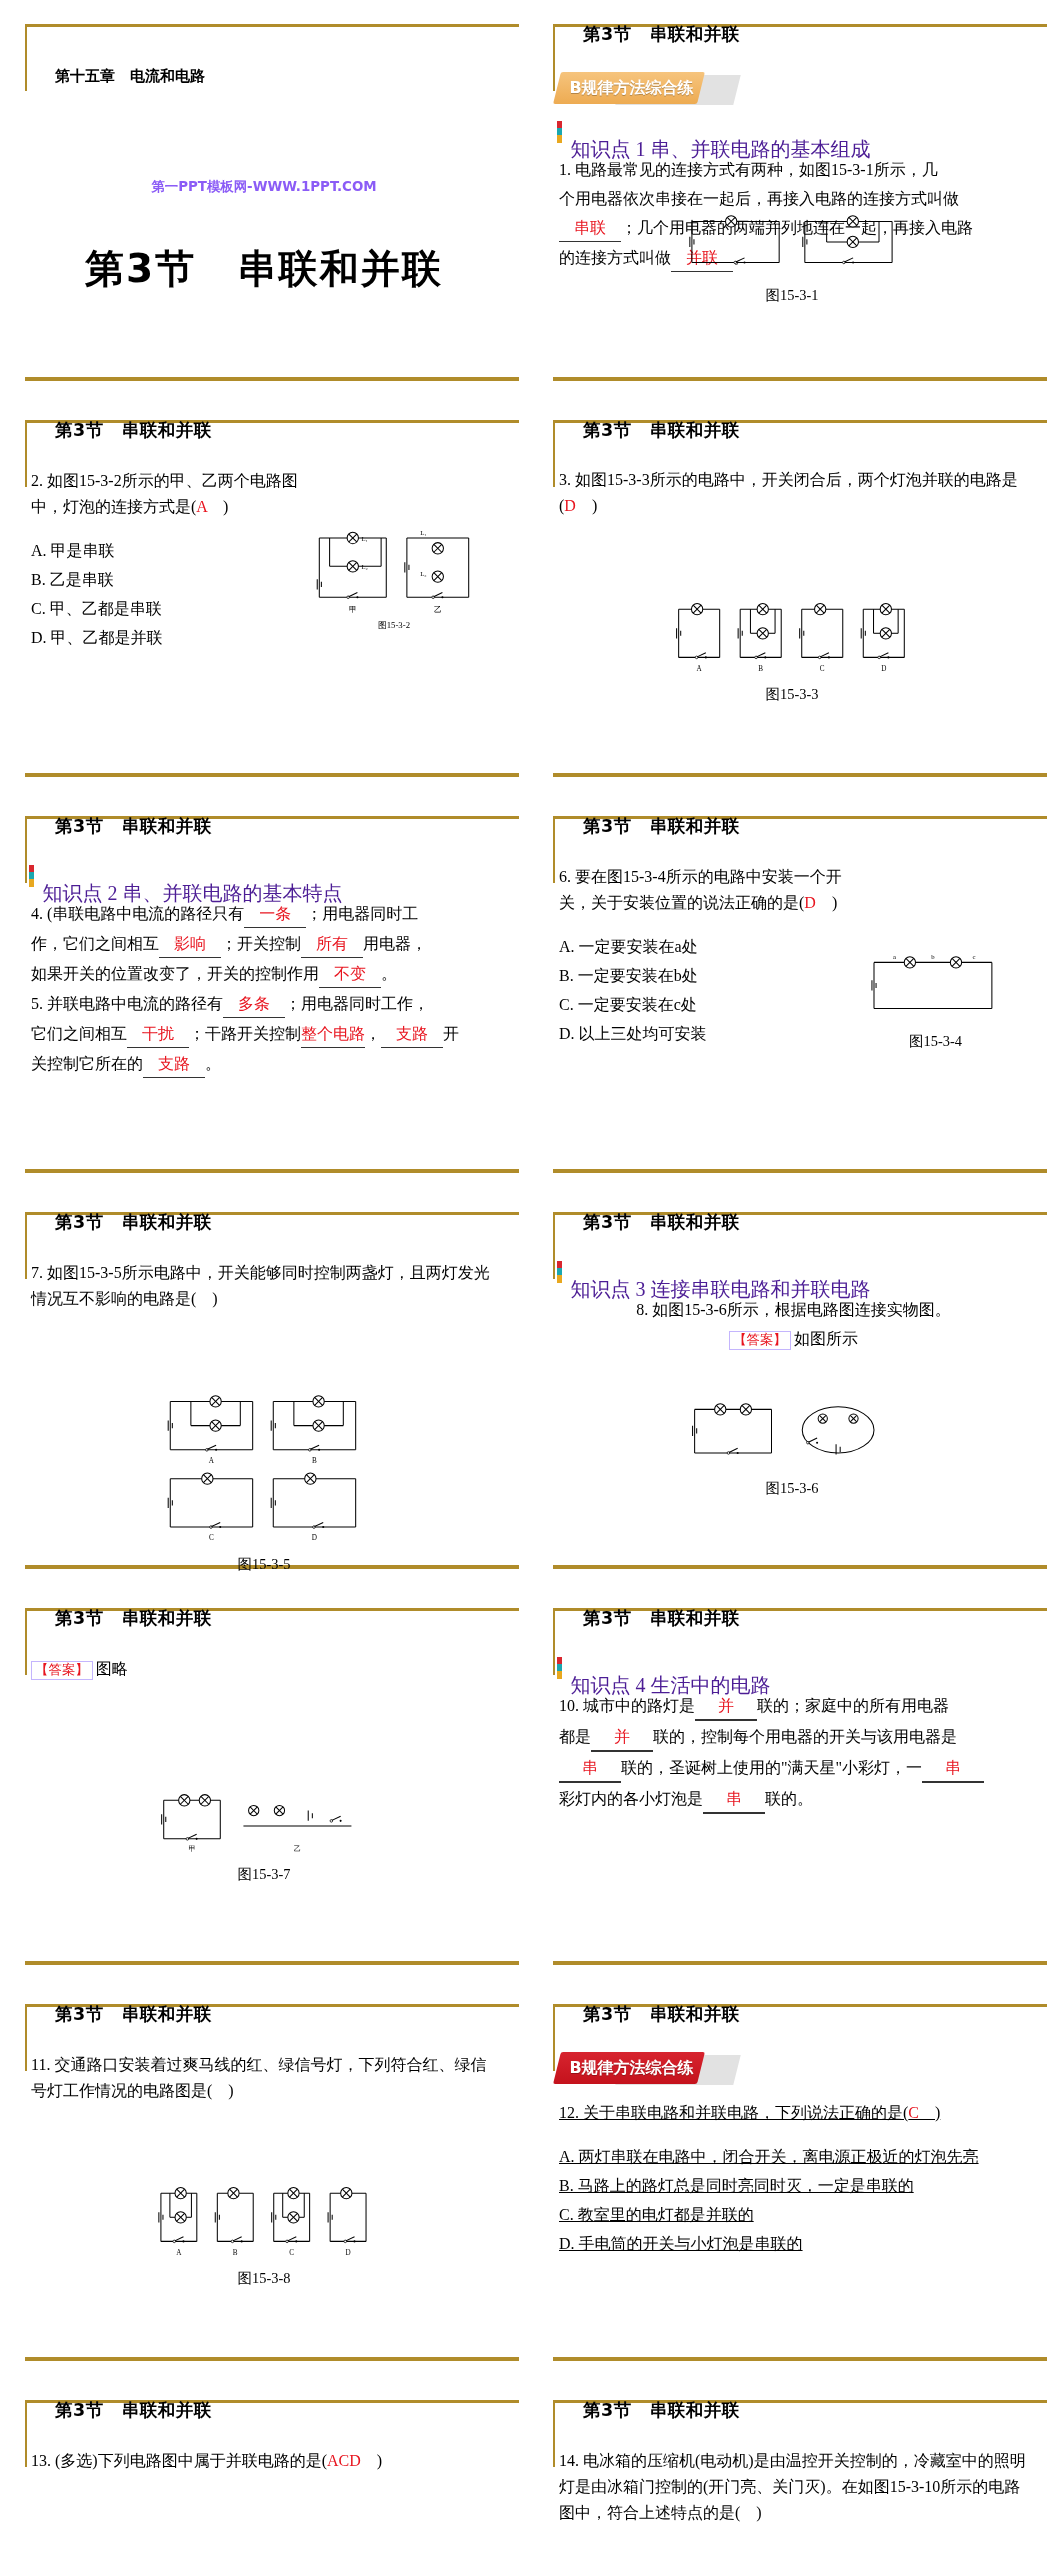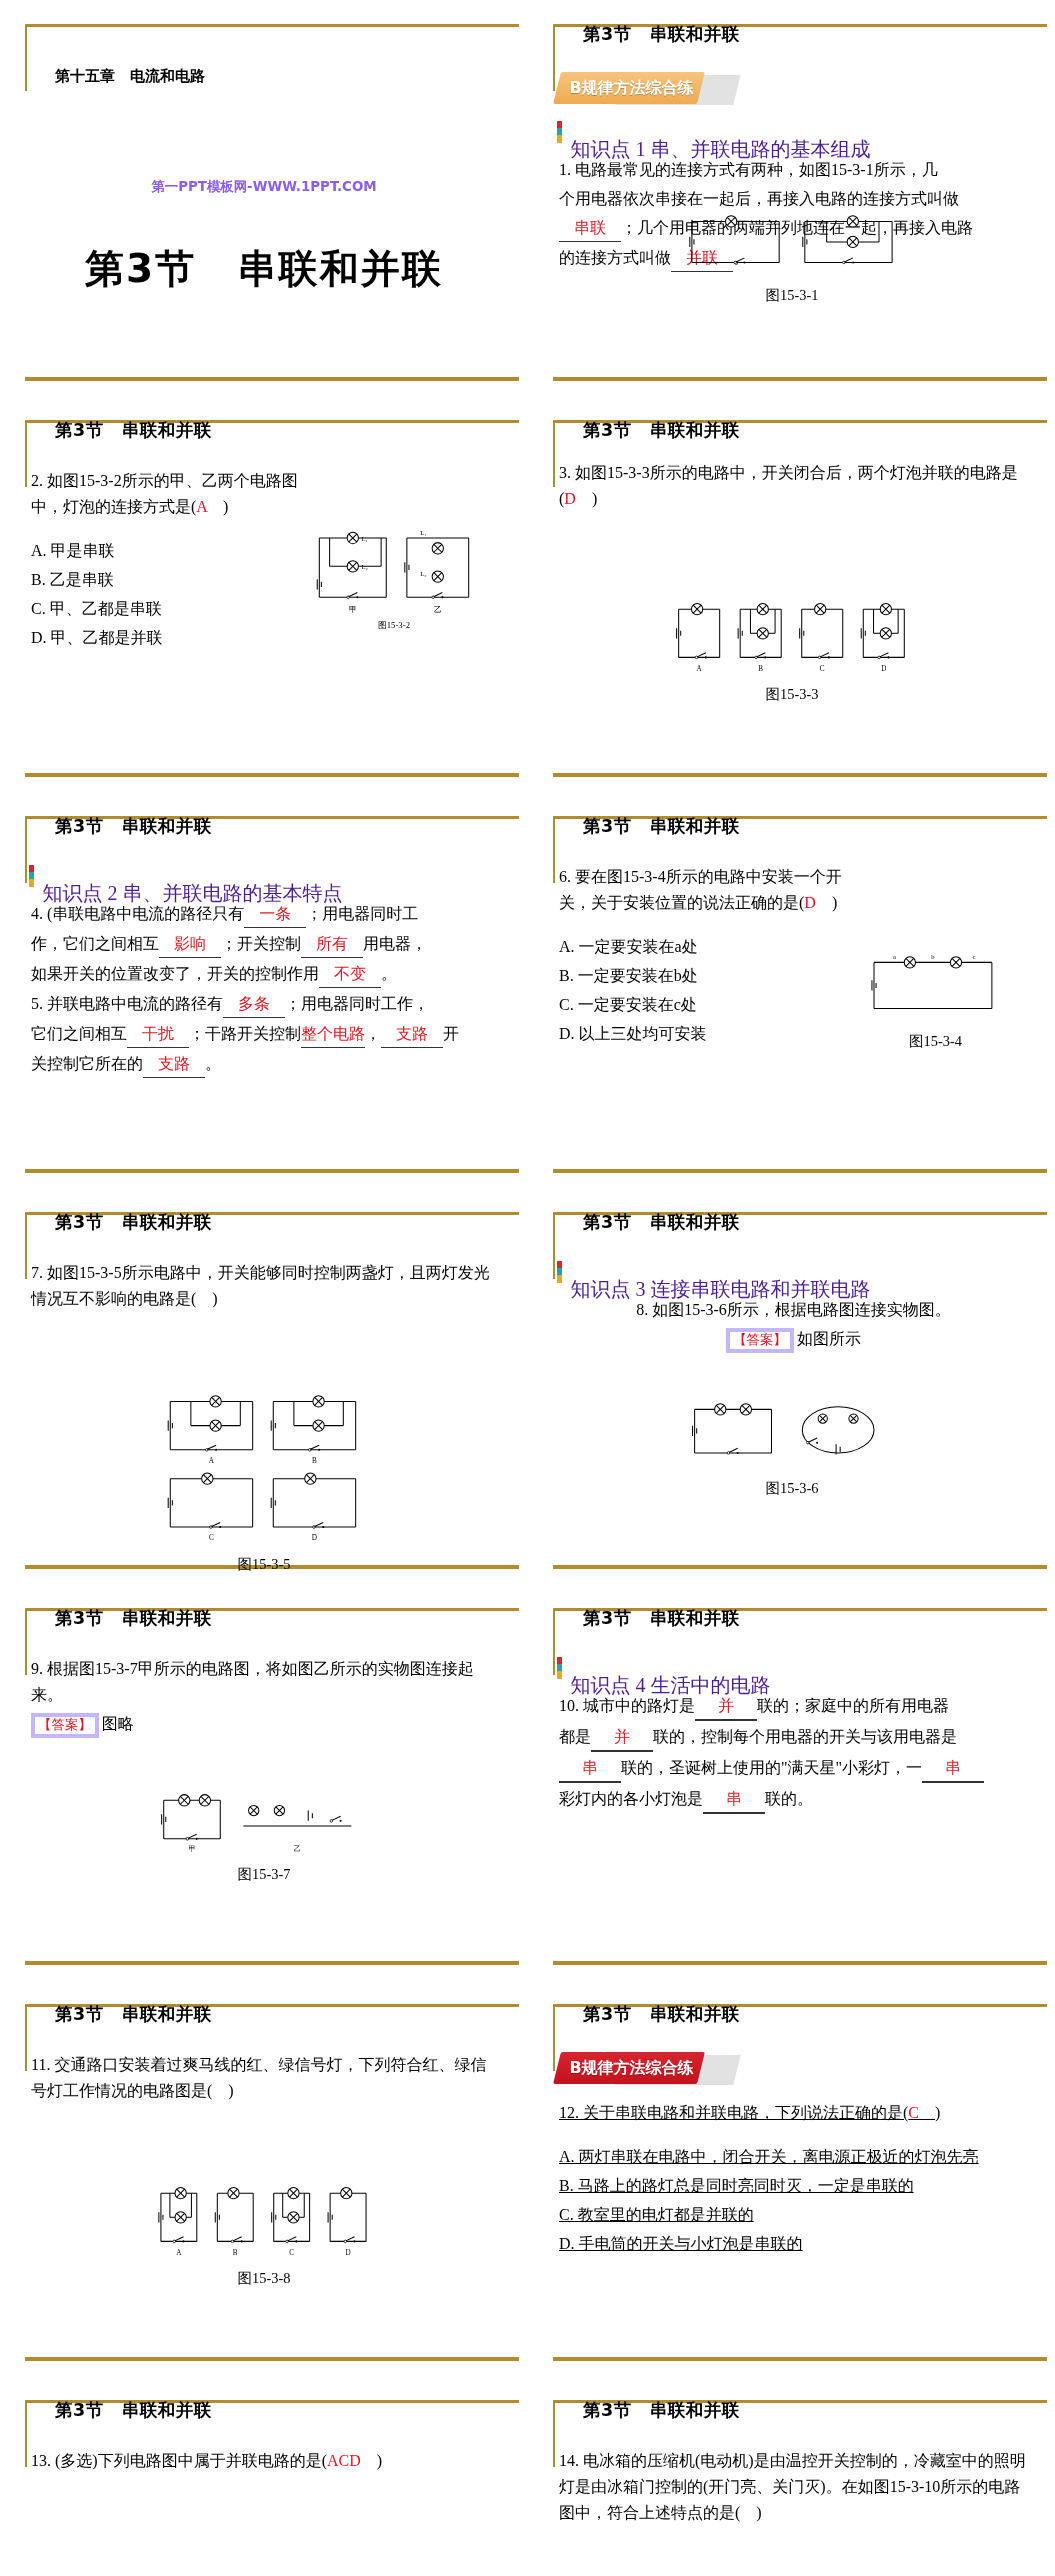--- a/index.html
+++ b/index.html
@@ -93,21 +93,21 @@
     font-size:16px; line-height:1.62;
   }
   .body.narrow { width:289px; }
   .body p { margin:0 0 3.1px 0; }
   .ans { color:#e8151f; }
   .blank {
     display:inline-block; min-width:62px; text-align:center;
     border-bottom:1px solid #333; color:#e8151f;
   }
   .ansbox {
-    display:inline-block; border:4px solid #c4b5fd; color:#e8151f;
+    display:inline-block; border:1px solid #c4b5fd; color:#e8151f;
     padding:0 3.1px; font-size:13.4px; line-height:1.25; margin-right:3.1px;
   }
   .opts { margin-top:18px; }
   .opts p { margin:0 0 3.1px 0; }
   
   .figwrap { position:absolute; }
   .figcap {
     text-align:center; font-size:14.4px; margin-top:3.1px;
     font-family:"Liberation Serif","DejaVu Serif",serif;
   }
@@ -247,21 +247,21 @@
             <text x="165" y="200" font-size="17" text-anchor="middle">图15-3-2</text>
           </svg>
         </div>
       </div>
     </div>
     <div class="slide">
       <div class="hdr-rule"></div>
       <div class="hdr-tick"></div>
       <div class="bottom-rule"></div>
       <div class="slide-head">第3节　串联和并联</div>
-      <div class="body" style="top: 64px;">
+      <div class="body" style="top: 71px;">
         <p>3. 如图15-3-3所示的电路中，开关闭合后，两个灯泡并联的电路是(<span class="ans">D</span>　)</p>
       </div>
       <div class="figwrap" style="left: 0px; right: 0px; top: 206px; width: 528px;">
         <div>
           <svg class="fig-svg" width="247" height="80" viewBox="0 0 480 156">
             <line x1="18" y1="14" x2="98" y2="14" stroke="#000" stroke-width="2"></line>
             <line x1="98" y1="14" x2="98" y2="108" stroke="#000" stroke-width="2"></line>
             <line x1="98" y1="108" x2="18" y2="108" stroke="#000" stroke-width="2"></line>
             <line x1="18" y1="108" x2="18" y2="14" stroke="#000" stroke-width="2"></line>
             <circle cx="54" cy="14" r="11" fill="#fff" stroke="#000" stroke-width="2"></circle>
@@ -519,21 +519,20 @@
         </div>
         <div class="figcap">图15-3-6</div>
       </div>
     </div>
     <div class="slide">
       <div class="hdr-rule"></div>
       <div class="hdr-tick"></div>
       <div class="bottom-rule"></div>
       <div class="slide-head">第3节　串联和并联</div>
       <div class="body" style="top: 72px;">
-        <p>9. 根据图15-3-7甲所示的电路图，将如图乙所示的实物图连接起来。</p>
         <p><span class="ansbox">【答案】</span>图略</p>
       </div>
       <div class="figwrap" style="left: 0px; right: 0px; top: 206px; width: 528px;">
         <div>
           <svg class="fig-svg" width="216" height="72" viewBox="0 0 420 140">
             <line x1="15" y1="20" x2="125" y2="20" stroke="#000" stroke-width="2"></line>
             <line x1="125" y1="20" x2="125" y2="95" stroke="#000" stroke-width="2"></line>
             <line x1="125" y1="95" x2="15" y2="95" stroke="#000" stroke-width="2"></line>
             <line x1="15" y1="95" x2="15" y2="20" stroke="#000" stroke-width="2"></line>
             <circle cx="55" cy="20" r="11" fill="#fff" stroke="#000" stroke-width="2"></circle>

